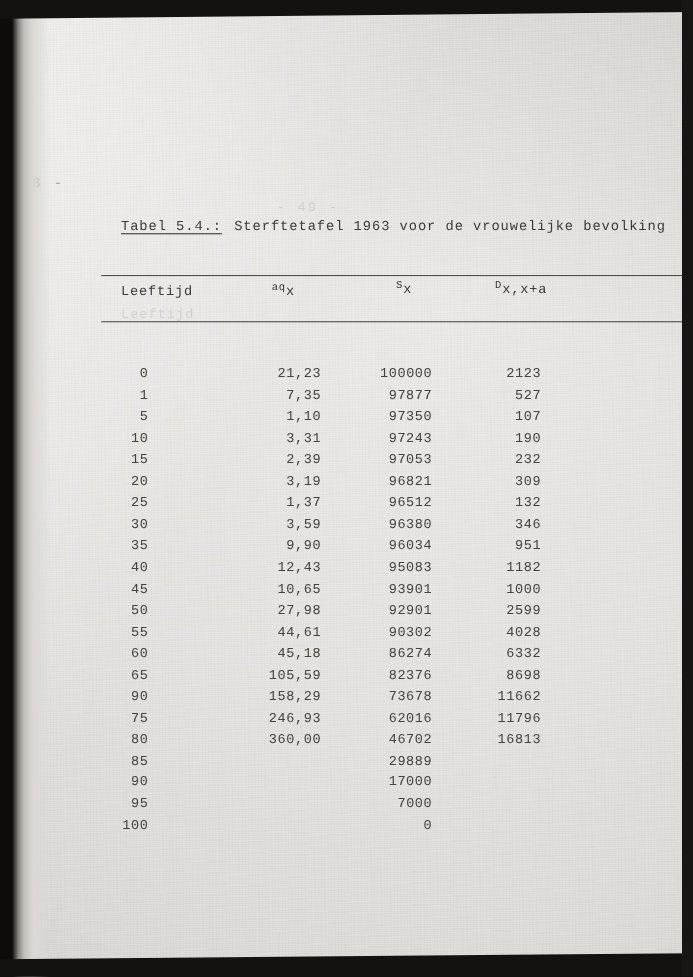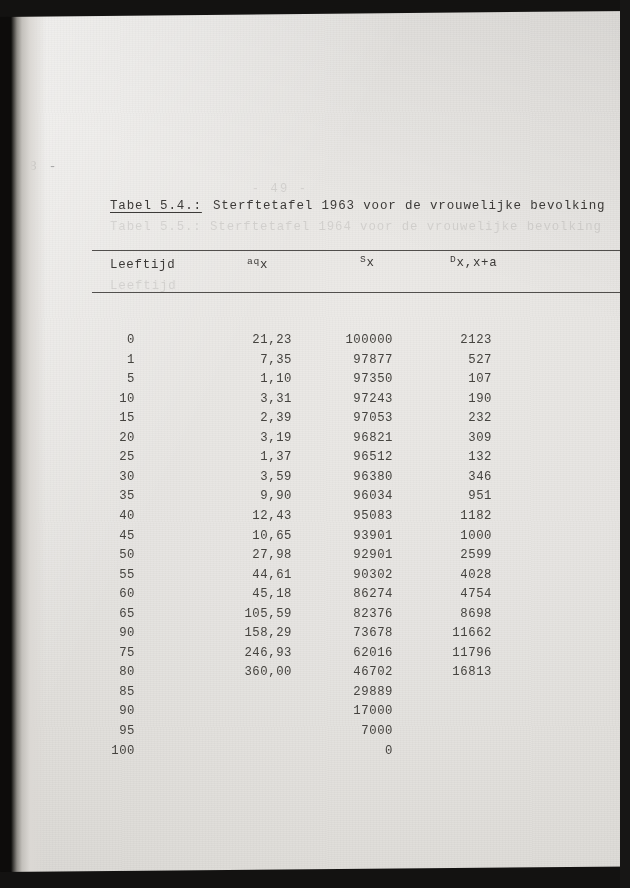--- a/index.html
+++ b/index.html
@@ -192,21 +192,20 @@
   </div>
 
   <div id="content">
 
     <div class="folio">- 48 -</div>
     <div class="ghost ghost-folio">- 49 -</div>
 
     <div class="caption">
       <span class="tablabel">Tabel 5.4.:</span><span class="captext">Sterftetafel 1963 voor de vrouwelijke bevolking</span>
     </div>
-    <div class="ghost ghost-caption">Tabel 5.5.: Sterftetafel 1964 voor de vrouwelijke bevolking</div>
 
     <div class="rule" id="rule-top"></div>
     <div class="rule" id="rule-bottom"></div>
 
     <div class="hdr" id="hdr-age">Leeftijd</div>
 
     <div class="hdr" id="hdr-q"><span class="pre">a</span><sup>q</sup><span>x</span></div>
 
     <div class="hdr" id="hdr-s"><span class="pre">S</span><span>x</span></div>
 
@@ -263,21 +262,21 @@
         <div class="cell" style="top: 548.05px; left: 0px; width: 292px;">27,98</div>
         <div class="cell" style="top: 548.05px; left: 0px; width: 393px;">92901</div>
         <div class="cell" style="top: 548.05px; left: 0px; width: 492px;">2599</div>
         <div class="cell" style="top: 567.6px; left: 0px; width: 135px;">55</div>
         <div class="cell" style="top: 567.6px; left: 0px; width: 292px;">44,61</div>
         <div class="cell" style="top: 567.6px; left: 0px; width: 393px;">90302</div>
         <div class="cell" style="top: 567.6px; left: 0px; width: 492px;">4028</div>
         <div class="cell" style="top: 587.15px; left: 0px; width: 135px;">60</div>
         <div class="cell" style="top: 587.15px; left: 0px; width: 292px;">45,18</div>
         <div class="cell" style="top: 587.15px; left: 0px; width: 393px;">86274</div>
-        <div class="cell" style="top: 587.15px; left: 0px; width: 492px;">4754</div>
+        <div class="cell" style="top: 587.15px; left: 0px; width: 492px;">6332</div>
         <div class="cell" style="top: 606.7px; left: 0px; width: 135px;">65</div>
         <div class="cell" style="top: 606.7px; left: 0px; width: 292px;">105,59</div>
         <div class="cell" style="top: 606.7px; left: 0px; width: 393px;">82376</div>
         <div class="cell" style="top: 606.7px; left: 0px; width: 492px;">8698</div>
         <div class="cell" style="top: 626.25px; left: 0px; width: 135px;">90</div>
         <div class="cell" style="top: 626.25px; left: 0px; width: 292px;">158,29</div>
         <div class="cell" style="top: 626.25px; left: 0px; width: 393px;">73678</div>
         <div class="cell" style="top: 626.25px; left: 0px; width: 492px;">11662</div>
         <div class="cell" style="top: 645.8px; left: 0px; width: 135px;">75</div>
         <div class="cell" style="top: 645.8px; left: 0px; width: 292px;">246,93</div>

